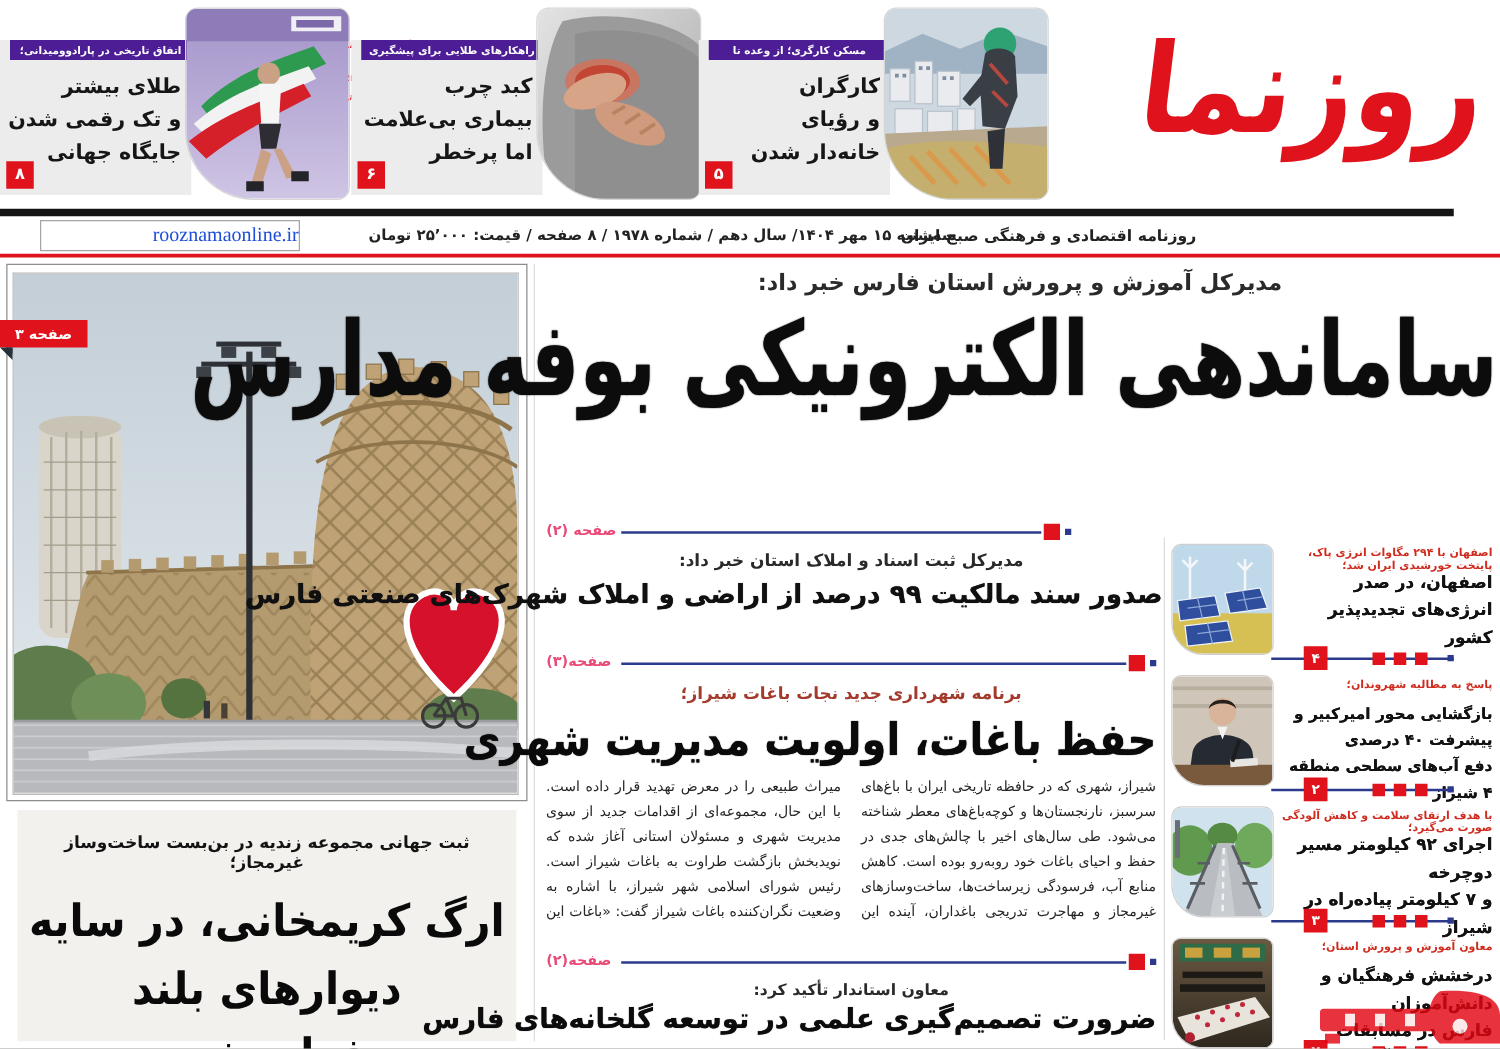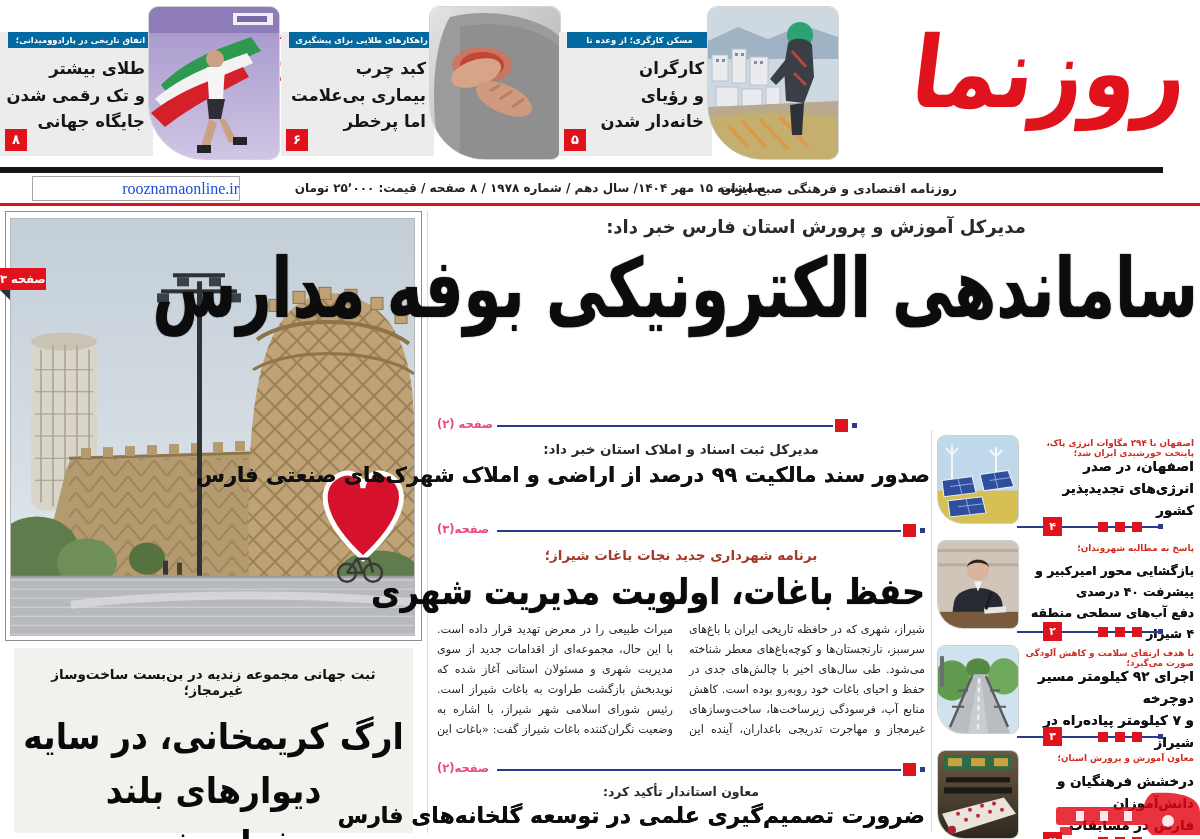--- a/index.html
+++ b/index.html
@@ -18,21 +18,21 @@
   }
   .qr-note{
     position:absolute;left:228px;top:30px;width:150px;text-align:center;
     font-size:8.6px;font-weight:700;color:#e0131c;line-height:1.55;
   }
   .qr{position:absolute;left:286px;top:88px;width:64px;height:64px;}
   
   .teaser{position:absolute;top:6px;width:278px;height:156px;}
   .t-gray{position:absolute;left:0;top:26px;width:153px;height:124px;background:#ececec;}
   .t-kick{
-    position:absolute;top:0;left:8px;right:0;height:16px;background:#0369a1;color:#fff;
+    position:absolute;top:0;left:8px;right:0;height:16px;background:#4c1d95;color:#fff;
     font-size:8.4px;line-height:16px;text-align:center;overflow:hidden;padding:0 3px;font-weight:700;
   }
   .t-title{
     position:absolute;top:24px;right:8px;left:4px;text-align:right;
     font-size:16.5px;font-weight:700;line-height:1.62;color:#161616;
   }
   .t-page{
     position:absolute;left:5px;bottom:5px;width:22px;height:22px;background:#e0131c;
     color:#fff;font-size:13px;font-weight:700;text-align:center;line-height:22px;
   }
@@ -52,21 +52,21 @@
   .red-rule{position:absolute;left:0;top:203px;width:1200px;height:3px;background:#e0131c;}
   
   .photo-block{
     position:absolute;left:5px;top:211px;width:403px;height:416px;
     border:1px solid #8d8d8d;background:#fff;padding:6px;
   }
   .photo-art{width:100%;height:100%;border:1px solid #b9b9b9;overflow:hidden;}
   .photo-art svg{display:block;width:100%;height:100%;}
   .ribbon{
     position:absolute;left:-6px;top:44px;background:#e0131c;color:#fff;
-    font-size:11.5px;font-weight:700;padding:4px 0;z-index:3;margin-top:12px;
+    font-size:11.5px;font-weight:700;padding:4px 12px;z-index:3;
   }
   .ribbon:after{
     content:"";position:absolute;left:0;top:100%;border:5px solid transparent;
     border-top-color:#27313b;border-right-color:#27313b;
   }
   .caption-block{position:absolute;left:14px;top:648px;width:399px;height:185px;background:#f2f1ee;}
   .cap-kick{margin:18px 10px 0;text-align:center;font-size:13.5px;font-weight:700;color:#131313;}
   .cap-title{
     margin:12px 6px 0;text-align:center;font-size:33px;font-weight:700;line-height:1.5;
     color:#0a0a0a;transform:scaleY(1.08);transform-origin:top center;

